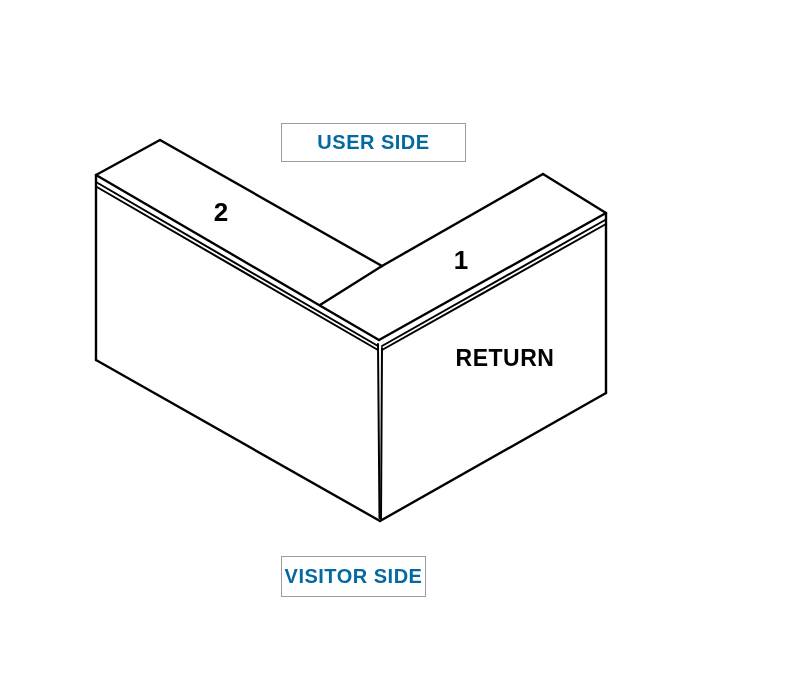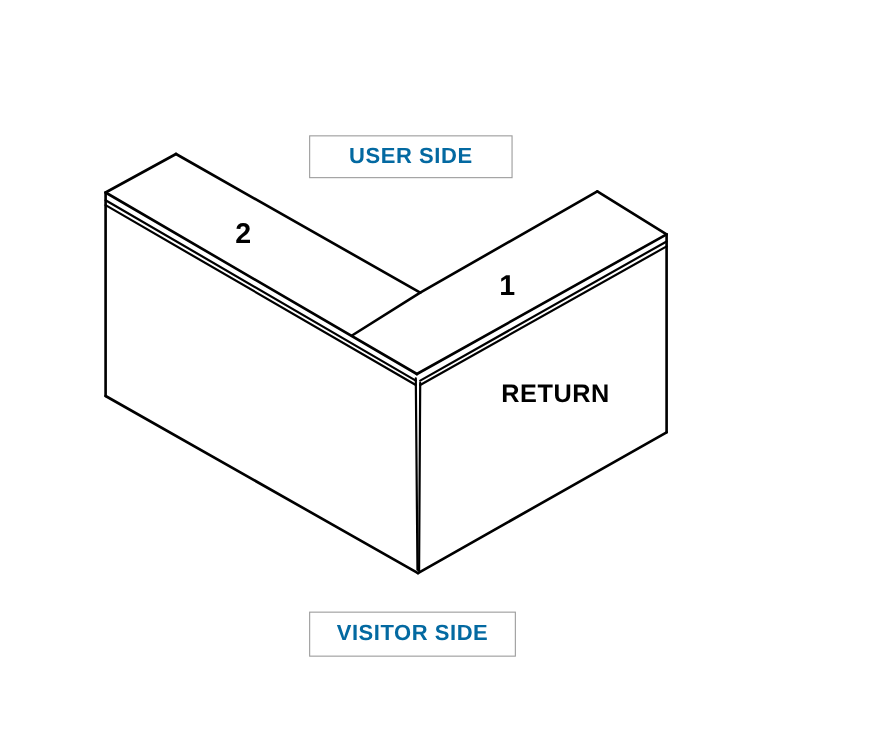--- a/index.html
+++ b/index.html
@@ -35,21 +35,21 @@
   }
   .user-side-box {
     left: 281px;
     top: 123px;
     width: 185px;
     height: 39px;
   }
   .visitor-side-box {
     left: 281px;
     top: 556px;
-    width: 188px;
+    width: 145px;
     height: 41px;
   }
   .desk-label {
     position: absolute;
     transform: translate(-50%, -50%);
     color: #000000;
     font-weight: bold;
     white-space: nowrap;
   }
   .num-label {

